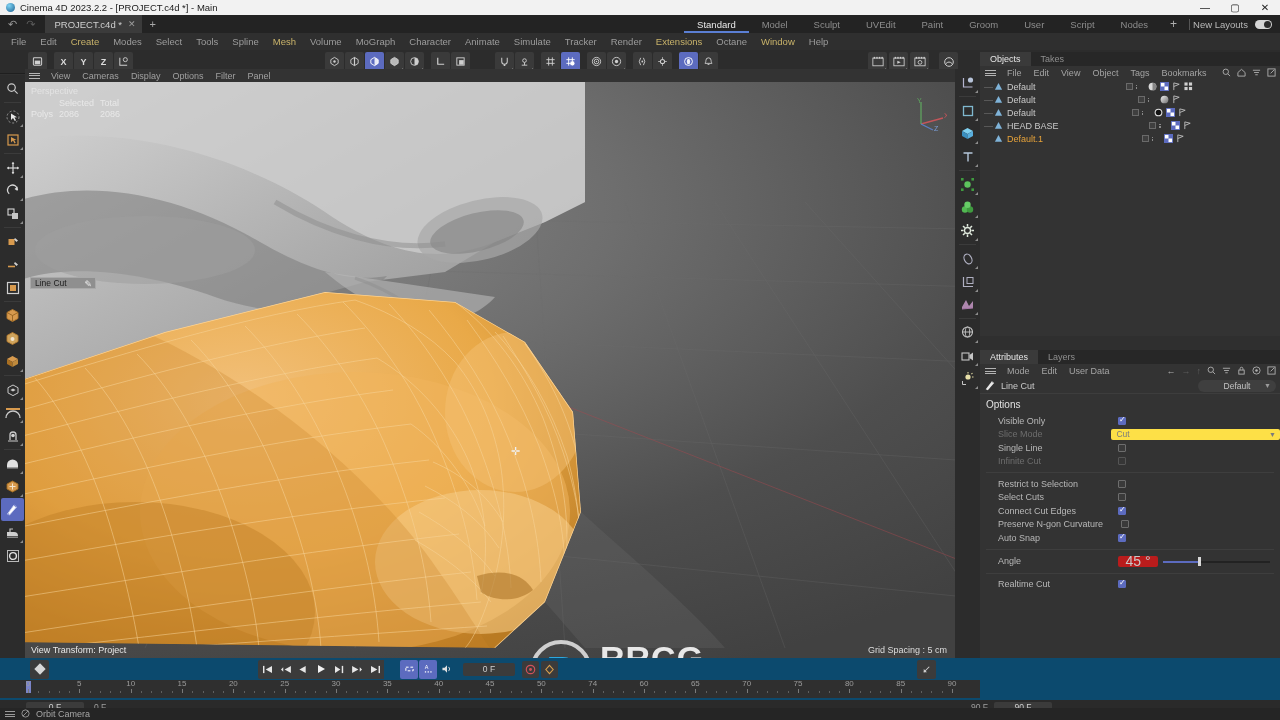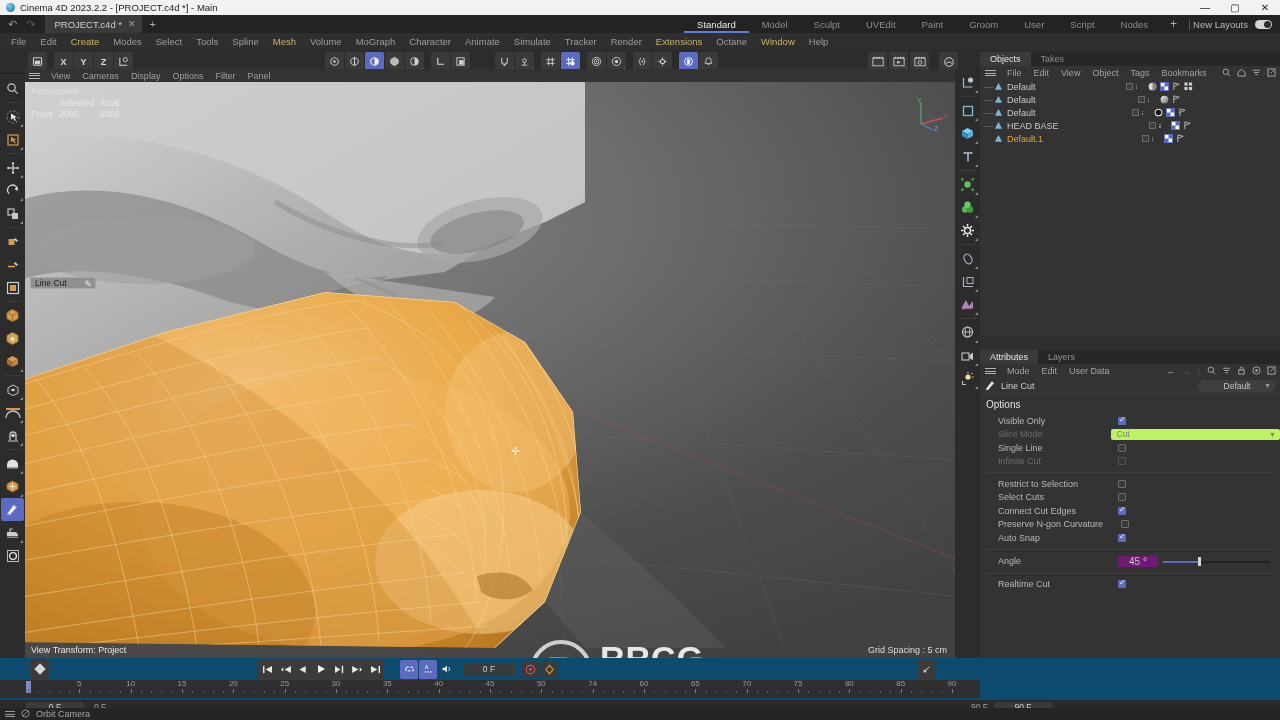--- a/index.html
+++ b/index.html
@@ -167,26 +167,26 @@
   .attr-preset .cv{ position:absolute; right:5px; color:#9b9b9b; font-size:7px; }
   .attr-sectitle{ font-size:10px; color:#e0e0e0; padding:5px 0 4px 6px; }
   .arow{ height:13.5px; display:flex; align-items:center; padding-left:18px; font-size:9px; }
   .arow .lbl{ width:120px; color:#b8b8b8; }
   .arow.dis .lbl{ color:#6d6d6d; }
   .cb{ width:8px;height:8px;border:1px solid #6d6d6d; background:#3a3a3a; border-radius:1px;
        display:inline-block; position:relative; }
   .cb.ck{ background:#5c6bbf; border-color:#5c6bbf; }
   .cb.ck:after{ content:'✓'; position:absolute; left:0px; top:-3px; font-size:8px; color:#fff; }
   .cb.dis{ border-color:#555; background:#363636; }
-  .combo{ width:178px; height:11px; background:#bef264; border-radius:2px; display:flex;
+  .combo{ width:178px; height:11px; background:#fde047; border-radius:2px; display:flex;
     align-items:center; padding-left:5px; color:#7c7c7c; font-size:8.5px; position:relative; }
   .combo .cv{ position:absolute; right:4px; font-size:7px; color:#7c7c7c; }
   .adiv{ height:1px; background:#3e3e3e; margin:4px 6px 4px 6px; }
-  .numfield{ width:40px;height:11px;background:#701a75; border-radius:2px; color:#c8c8c8;
-             font-size:10px; display:flex;align-items:center;justify-content:center; }
+  .numfield{ width:40px;height:11px;background:#b91c1c; border-radius:2px; color:#c8c8c8;
+             font-size:14px; display:flex;align-items:center;justify-content:center; }
   .slider{ flex:1; height:11px; position:relative; margin-left:5px; margin-right:10px; }
   .slider .track{ position:absolute; top:5px; left:0; right:0; height:2px; background:#222; }
   .slider .fill{ position:absolute; top:5px; left:0; width:33%; height:2px; background:#5c6bbf; }
   .slider .knob{ position:absolute; top:1px; left:33%; width:3px; height:9px; background:#d8d8d8; }
 
   
   .timeline{ position:absolute; left:0; right:0; bottom:12px; height:50px; background:#0c4a6e; }
   .tl-top{ height:22px; display:flex; align-items:center; position:relative; }
   .keybtn{ width:19px;height:19px; margin-left:30px; background:#3b3b3b; border-radius:2px;
            display:flex;align-items:center;justify-content:center; }

